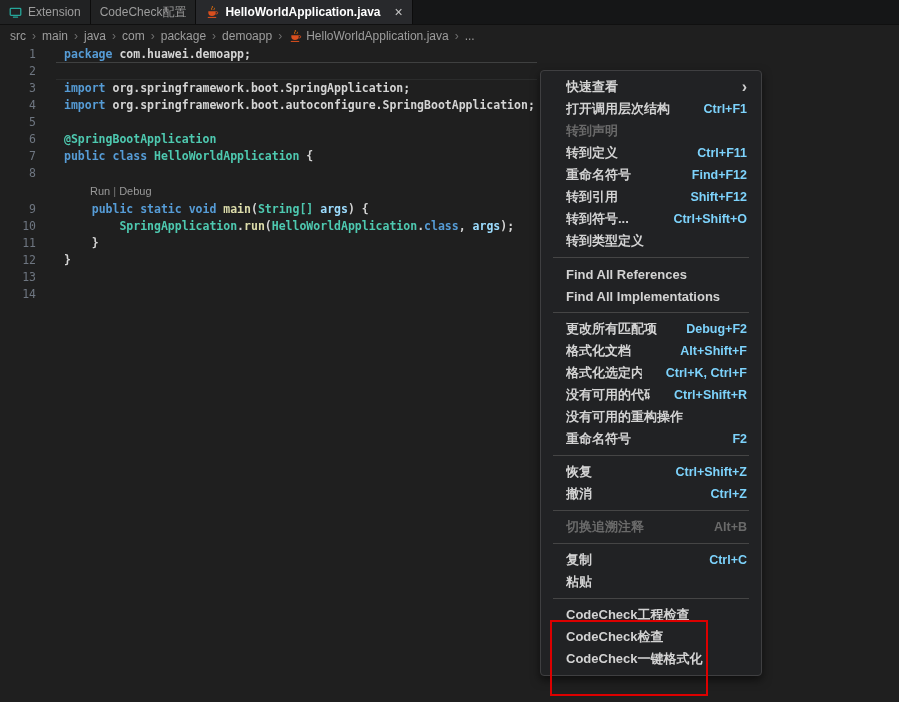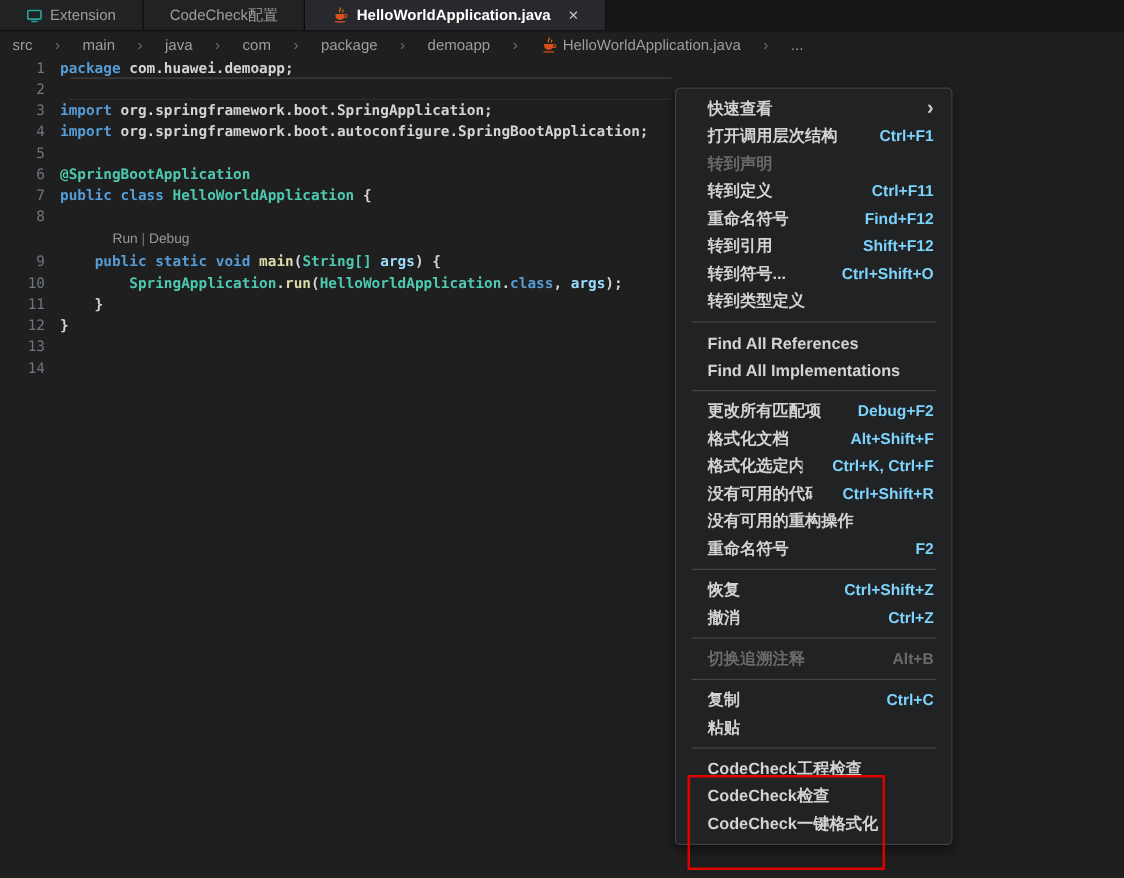--- a/index.html
+++ b/index.html
@@ -12,52 +12,52 @@
   .app { position:absolute; inset:0; }
 
   
   .tabbar {
     position:absolute; top:0; left:0; right:0; height:25px;
     background:#151617; display:flex; align-items:stretch;
     border-bottom:1px solid #101010;
   }
   .tab {
     display:flex; align-items:center; gap:6px;
-    padding:0 21px; font-size:12px; color:#9d9d9d;
+    padding:0 9px; font-size:12px; color:#9d9d9d;
     background:#212223; border-right:1px solid #0c0c0c;
     cursor:pointer; white-space:nowrap;
   }
   .tab.active { background:#28292c; color:#ffffff; font-weight:bold; }
   .tab-icon { display:flex; align-items:center; }
   .tab-close { margin-left:8px; font-size:14px; color:#c5c5c5; font-weight:normal; line-height:1; }
 
   
   .breadcrumb {
     position:absolute; top:26px; left:0; right:0; height:20px;
     display:flex; align-items:center; padding-left:10px;
-    font-size:12px; color:#9d9d9d; background:#1f1f1f; gap:15px;
+    font-size:12px; color:#9d9d9d; background:#1f1f1f; gap:3px;
     white-space:nowrap;
   }
   .bc-sep { color:#6e6e6e; padding:0 3px; font-size:12px; }
   .bc-item { display:flex; align-items:center; gap:4px; cursor:pointer; }
   .bc-icon { display:flex; align-items:center; }
 
   
   .editor {
     position:absolute; top:46px; left:0; right:0; bottom:0;
     background:#1f1f1f;
     font-family:"DejaVu Sans Mono","Liberation Mono",monospace;
     font-size:11.5px; font-weight:bold; line-height:17px;
   }
   .line { display:flex; height:17px; position:relative; }
   .ln {
     width:36px; flex:0 0 36px; text-align:right;
     color:#6e7681; font-weight:normal;
   }
-  .txt { margin-left:12px; white-space:pre; }
+  .txt { margin-left:28px; white-space:pre; }
   .line.current::after {
     content:""; position:absolute; left:56px; width:481px; top:-1px; bottom:0;
     border-top:1px solid #3f4040; border-bottom:1px solid #2b2c2c;
     pointer-events:none;
   }
   .tk-kw   { color:#569cd6; }
   .tk-type { color:#4ec9b0; }
   .tk-fn   { color:#dcdcaa; }
   .tk-var  { color:#9cdcfe; }
   .tk-pl   { color:#d4d4d4; }

